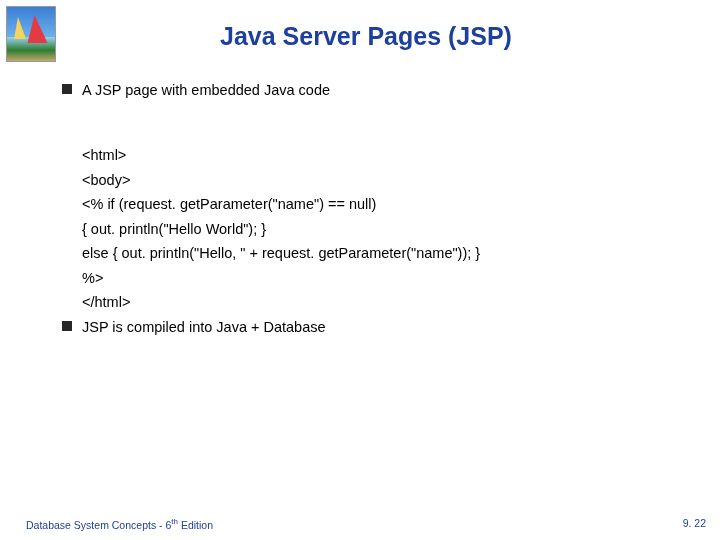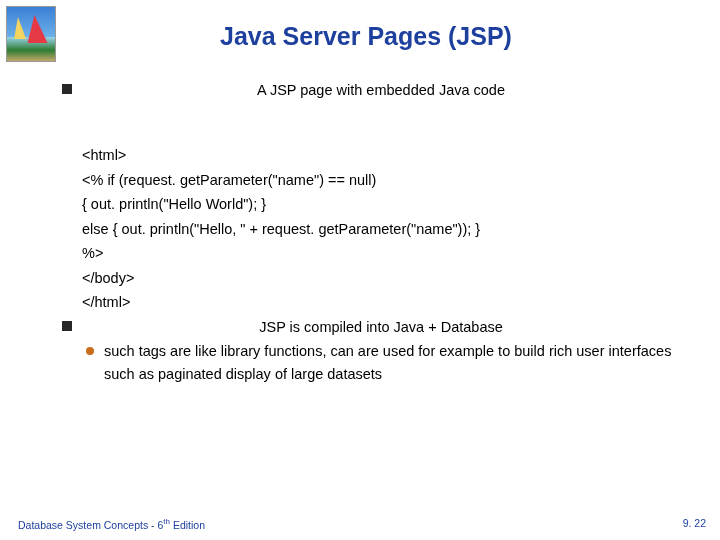--- a/index.html
+++ b/index.html
@@ -49,21 +49,20 @@
   .content {
     padding: 0 40px 0 60px;
     font-size: 14.5px;
     color: #000;
     line-height: 1.55;
   }
   .b1 {
     position: relative;
     padding-left: 22px;
     margin-bottom: 2px;
-    text-align: center;
   }
   .b1::before {
     content: "";
     position: absolute;
     left: 2px; top: 5px;
     width: 10px; height: 10px;
     background: #272727;
   }
   .code-block {
     padding-left: 22px;
@@ -78,21 +77,21 @@
   .b2::before {
     content: "";
     position: absolute;
     left: 26px; top: 7px;
     width: 8px; height: 8px;
     background: #c86c1c;
     border-radius: 50%;
   }
   .footer {
     position: absolute;
-    bottom: 10px; left: 4px; right: 0;
+    bottom: 10px; left: 12px; right: 0;
     padding: 0 14px;
     display: flex;
     justify-content: space-between;
     font-size: 10.5px;
     color: #1d3f9e;
   }
   .footer .sup { font-size: 8px; vertical-align: super; }
 </style>
 </head>
 <body>
@@ -101,35 +100,32 @@
 
 <h1 class="title">Java Server Pages (JSP)</h1>
 
 <div class="content">
 
   <div class="b1">
     <span>A JSP page with embedded Java code</span>
   </div>
   <div class="code-block">
     <div class="code-line">&lt;html&gt;</div>
+    <div class="code-line">&lt;body&gt;</div>
     <div class="code-line">&lt;% if (request. getParameter("name") == null)</div>
     <div class="code-line">{ out. println("Hello World"); }</div>
     <div class="code-line">else { out. println("Hello, " + request. getParameter("name")); }</div>
     <div class="code-line">%&gt;</div>
-    <div class="code-line">&lt;/body&gt;</div>
     <div class="code-line">&lt;/html&gt;</div>
   </div>
 
   <div class="b1">
     <span>JSP is compiled into Java + Database</span>
   </div>
 
-  <div class="b2">
-    <span>such tags are like library functions, can are used for example to build rich user interfaces such as paginated display of large datasets</span>
-  </div>
 
 </div>
 
 <div class="footer">
   <div>
     <span>Database System Concepts - 6</span><span class="sup">th</span><span> Edition</span>
   </div>
   <div>9. 22</div>
 </div>
 

